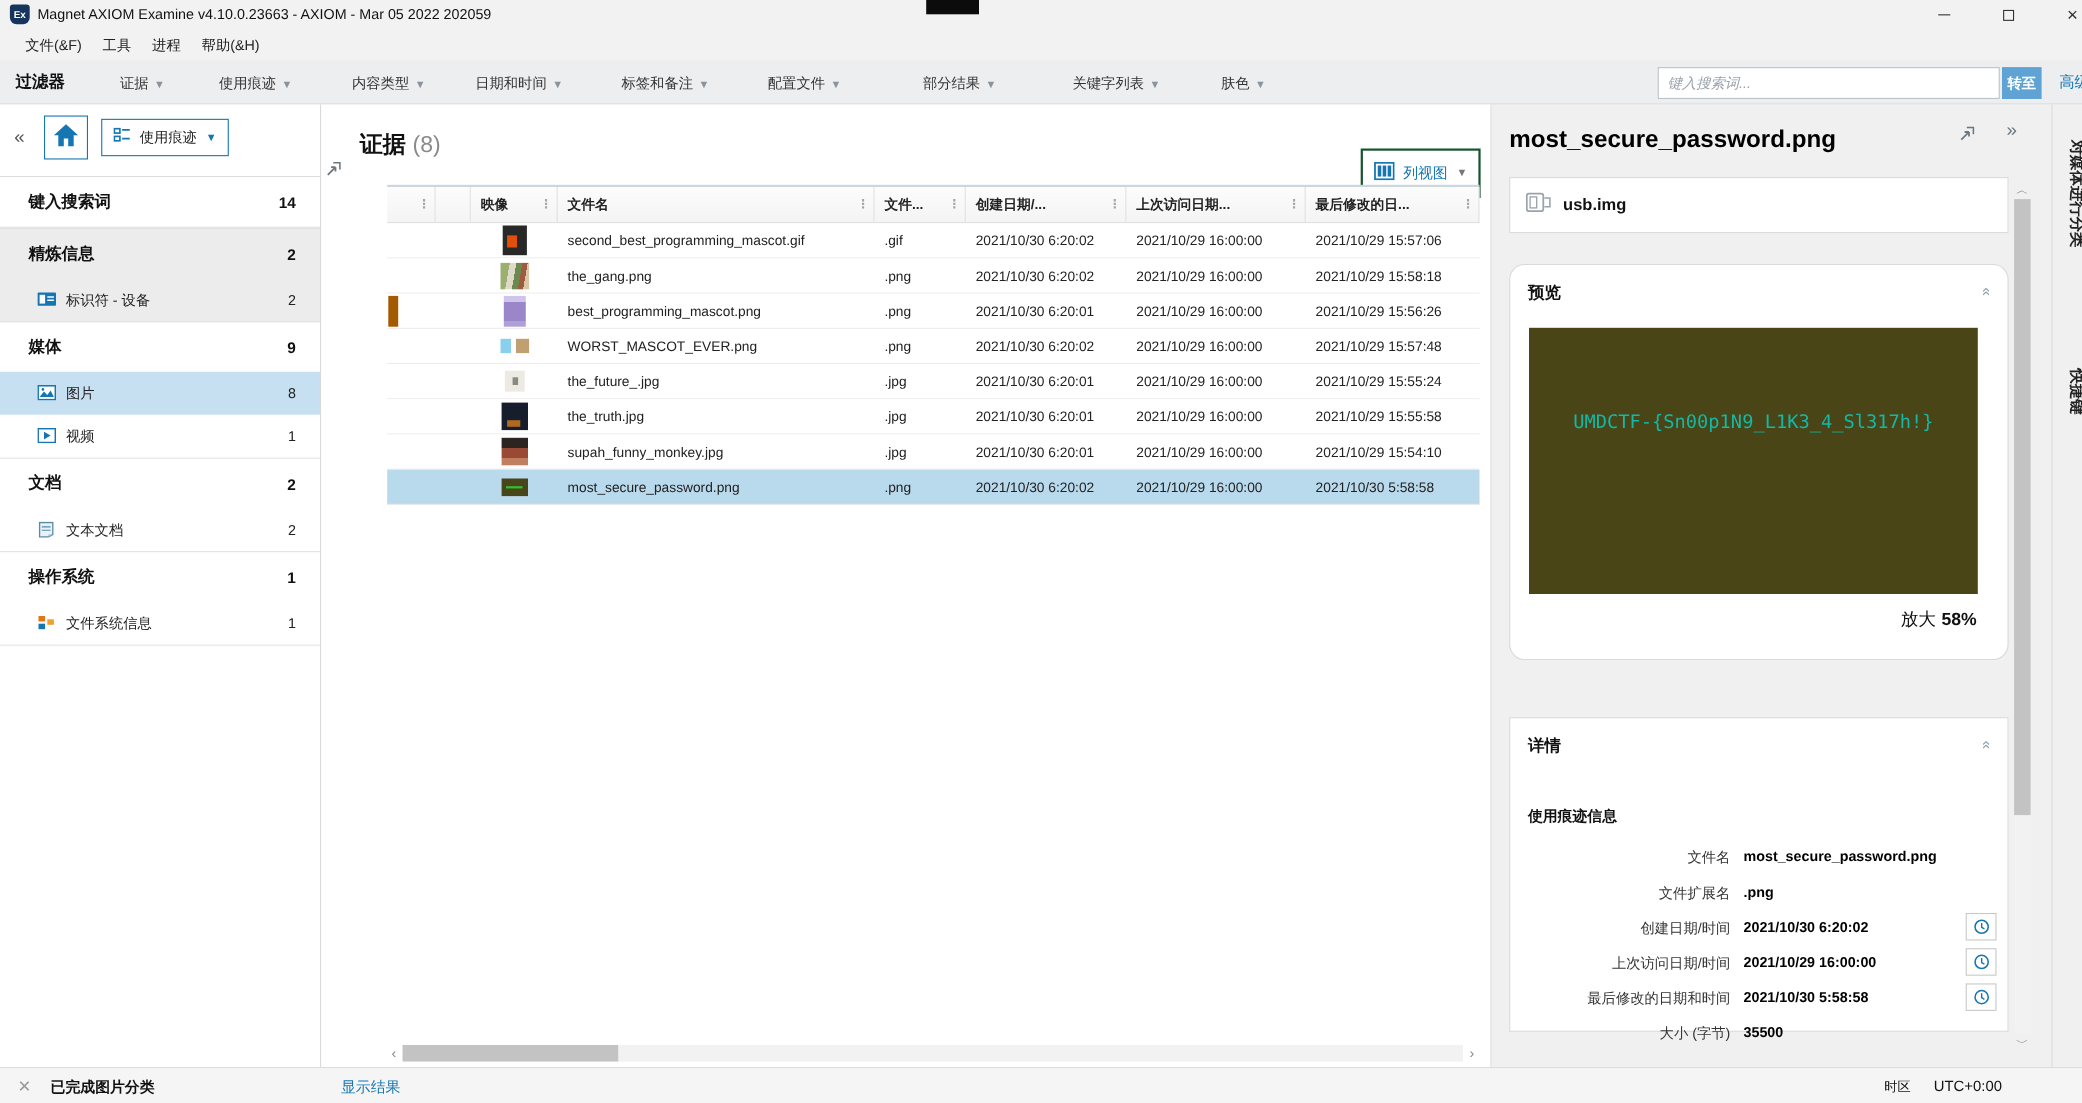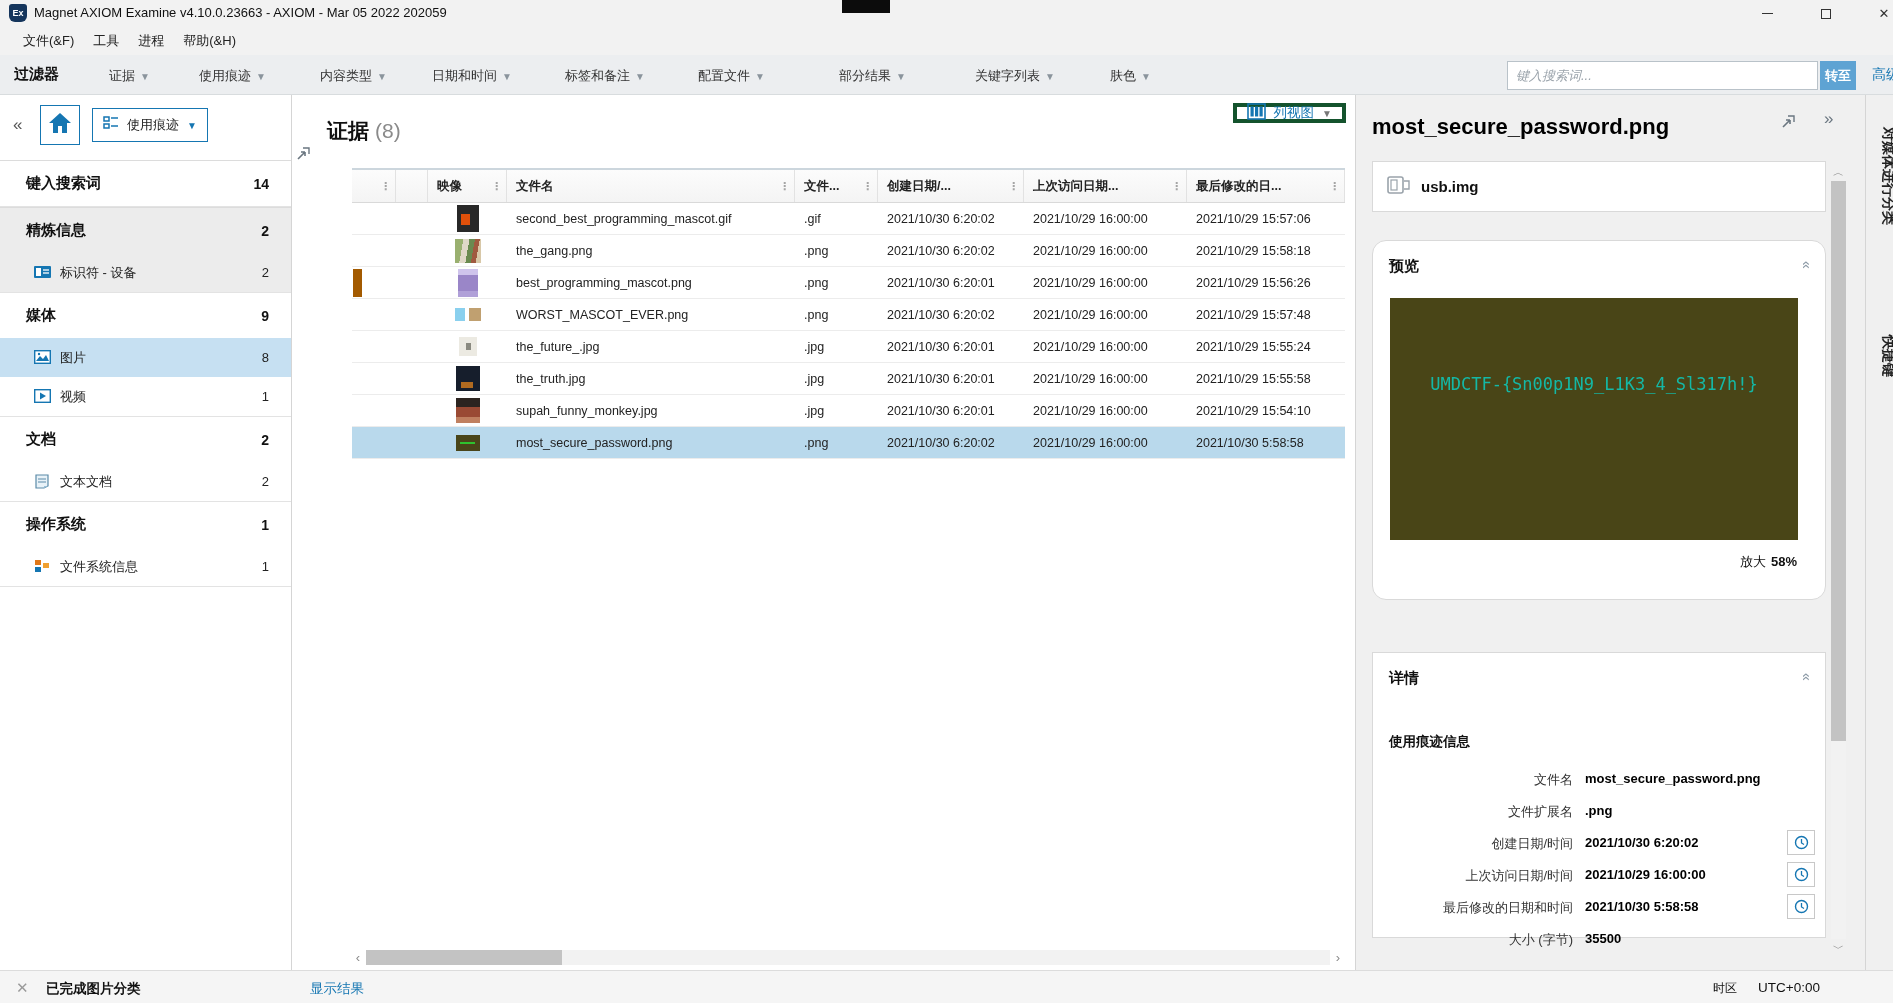--- a/index.html
+++ b/index.html
@@ -59,21 +59,21 @@
   .sb-group.shaded { background:#ececec; border-top:1px solid #dcdcdc; }
   .sb-child.selected { background:#c6e0f2; }
   .sb-icon { width:17px; height:15px; flex:0 0 auto; }
 
   
   .main { position:absolute; left:292px; top:0; width:1064px; height:100%; background:#fff; border-right:1px solid #d5d5d5; }
   .main-pin { position:absolute; left:4px; top:50px; }
   .main-title { position:absolute; left:35px; top:22px; font-size:21px; color:#111; }
   .main-title .t { font-weight:bold; }
   .main-title .c { color:#8a8a8a; margin-left:6px; font-weight:normal; }
-  .colview-btn { position:absolute; right:9px; top:8px; height:20px; border:4px solid #14532d; background:#fff;
+  .colview-btn { position:absolute; right:9px; top:40px; height:45px; border:2px solid #14532d; background:#fff;
                  display:flex; align-items:center; gap:8px; padding:0 10px; }
   .colview-btn .lbl { font-size:13.5px; color:#1576b2; }
   .colview-btn .caret { color:#777; font-size:10px; }
 
   
   .table { position:absolute; left:60px; top:73px; width:993px; }
   .thead { display:flex; height:35px; background:linear-gradient(#fcfcfc,#f4f4f4);
            border-top:2px solid #ccd6dd; border-bottom:1px solid #d9d9d9; }
   .th { position:relative; display:flex; align-items:center; font-size:12.5px; font-weight:bold; color:#222;
         padding-left:9px; border-right:1px solid #e2e2e2; }
@@ -113,21 +113,21 @@
   .rp-more { position:absolute; left:468px; top:14px; font-size:17px; color:#6a7680; }
   .card { position:absolute; left:16px; width:454px; background:#fff; border:1px solid #d9d9d9; }
   .card-source { top:66px; height:51px; display:flex; align-items:center; padding-left:14px; gap:10px; }
   .src-label { font-size:15px; font-weight:bold; color:#111; }
   .card-preview { top:145px; height:360px;border-radius:14px; }
   .card-h { position:absolute; left:16px; top:16px; font-size:15px; font-weight:bold; color:#111; }
   .collapse-ic { position:absolute; right:14px; top:16px; color:#8a98a5; font-size:14px; transform:rotate(90deg); }
   .preview-img { position:absolute; left:17px; top:57px; width:408px; height:242px; background:#494517;
                  display:flex; align-items:flex-start; justify-content:center; }
   .flag-text { margin-top:76px; font-family:"DejaVu Sans Mono",monospace; font-size:17px; color:#14b8a6; white-space:nowrap; }
-  .zoom-line { position:absolute; right:28px; top:312px; font-size:13px; color:#111; }
+  .zoom-line { position:absolute; right:28px; top:312px; font-size:16px; color:#111; }
   .zoom-line .zl { font-weight:normal; } .zoom-line .zv { font-weight:bold; margin-left:5px; }
   .card-details { top:557px; height:286px; }
   .dt-sub { position:absolute; left:16px; top:80px; font-size:13.5px; font-weight:bold; color:#111; }
   .field { position:absolute; left:0; width:100%; height:22px; }
   .f-label { position:absolute; left:0; width:200px; text-align:right; font-size:13px; color:#333; }
   .f-value { position:absolute; left:212px; font-size:13px; font-weight:bold; color:#000; white-space:nowrap; }
   .clock-btn { position:absolute; right:10px; top:-5px; width:28px; height:25px; border:1px solid #c8c8c8; background:#fff;
                display:flex; align-items:center; justify-content:center; }
 
   

